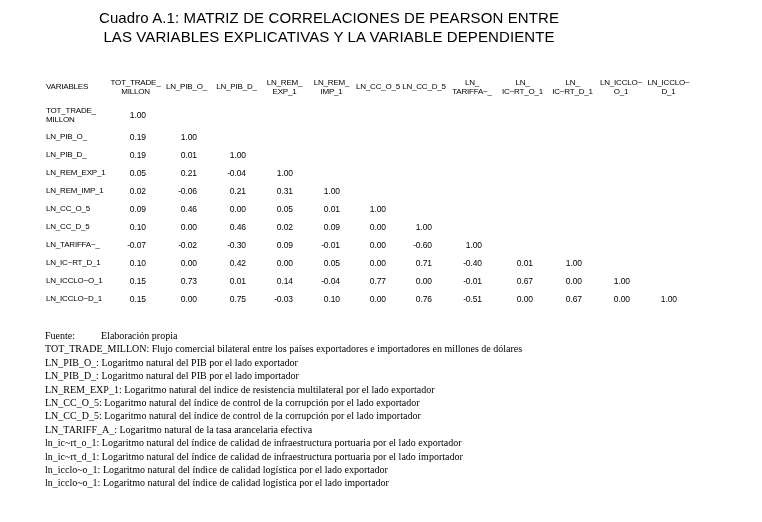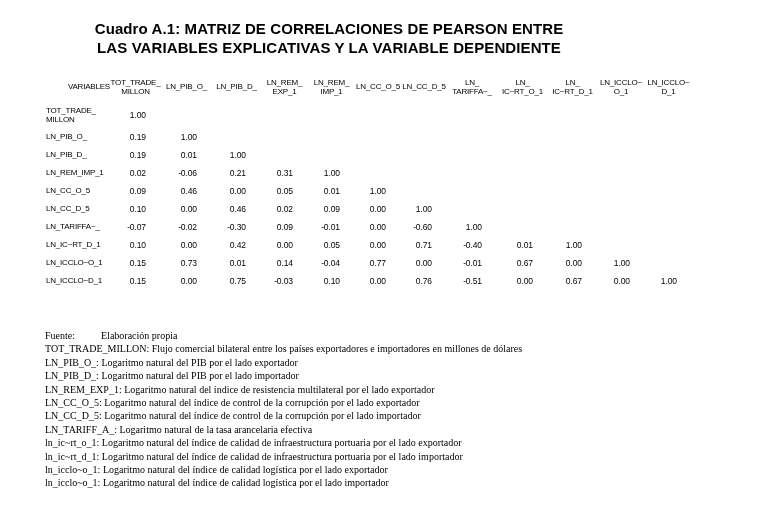--- a/index.html
+++ b/index.html
@@ -7,25 +7,25 @@
     position: relative;
     width: 762px;
     height: 522px;
     background: #ffffff;
     color: #000000;
     font-family: "Liberation Sans", sans-serif;
     overflow: hidden;
   }
   .title {
     position: absolute;
-    top: 19px;
+    top: 8px;
     left: 0;
     width: 658px;
     text-align: center;
-    font-weight: bold;
+    font-weight: normal;
     font-size: 15px;
     line-height: 19px;
     letter-spacing: 0.1px;
   }
   table.matrix {
     position: absolute;
     left: 42px;
     top: 72px;
     border-collapse: collapse;
     table-layout: fixed;
@@ -38,21 +38,21 @@
   table.matrix thead th {
     font-size: 8px;
     line-height: 9.5px;
     letter-spacing: -0.2px;
     text-align: center;
     vertical-align: middle;
     white-space: pre-line;
     height: 30px;
   }
   table.matrix thead th.corner {
-    text-align: right;
+    text-align: left;
     padding-left: 4px;
   }
   table.matrix tbody th {
     font-size: 8px;
     line-height: 9.5px;
     letter-spacing: -0.2px;
     text-align: left;
     vertical-align: middle;
     white-space: pre-line;
     padding-left: 4px;
@@ -170,20 +170,35 @@
         <td></td>
         <td></td>
         <td></td>
         <td></td>
         <td></td>
         <td></td>
         <td></td>
         <td></td>
       </tr>
       <tr>
+        <th>LN_REM_EXP_1</th>
+        <td>0.05</td>
+        <td>0.21</td>
+        <td>-0.04</td>
+        <td>1.00</td>
+        <td></td>
+        <td></td>
+        <td></td>
+        <td></td>
+        <td></td>
+        <td></td>
+        <td></td>
+        <td></td>
+      </tr>
+      <tr>
         <th>LN_REM_IMP_1</th>
         <td>0.02</td>
         <td>-0.06</td>
         <td>0.21</td>
         <td>0.31</td>
         <td>1.00</td>
         <td></td>
         <td></td>
         <td></td>
         <td></td>

